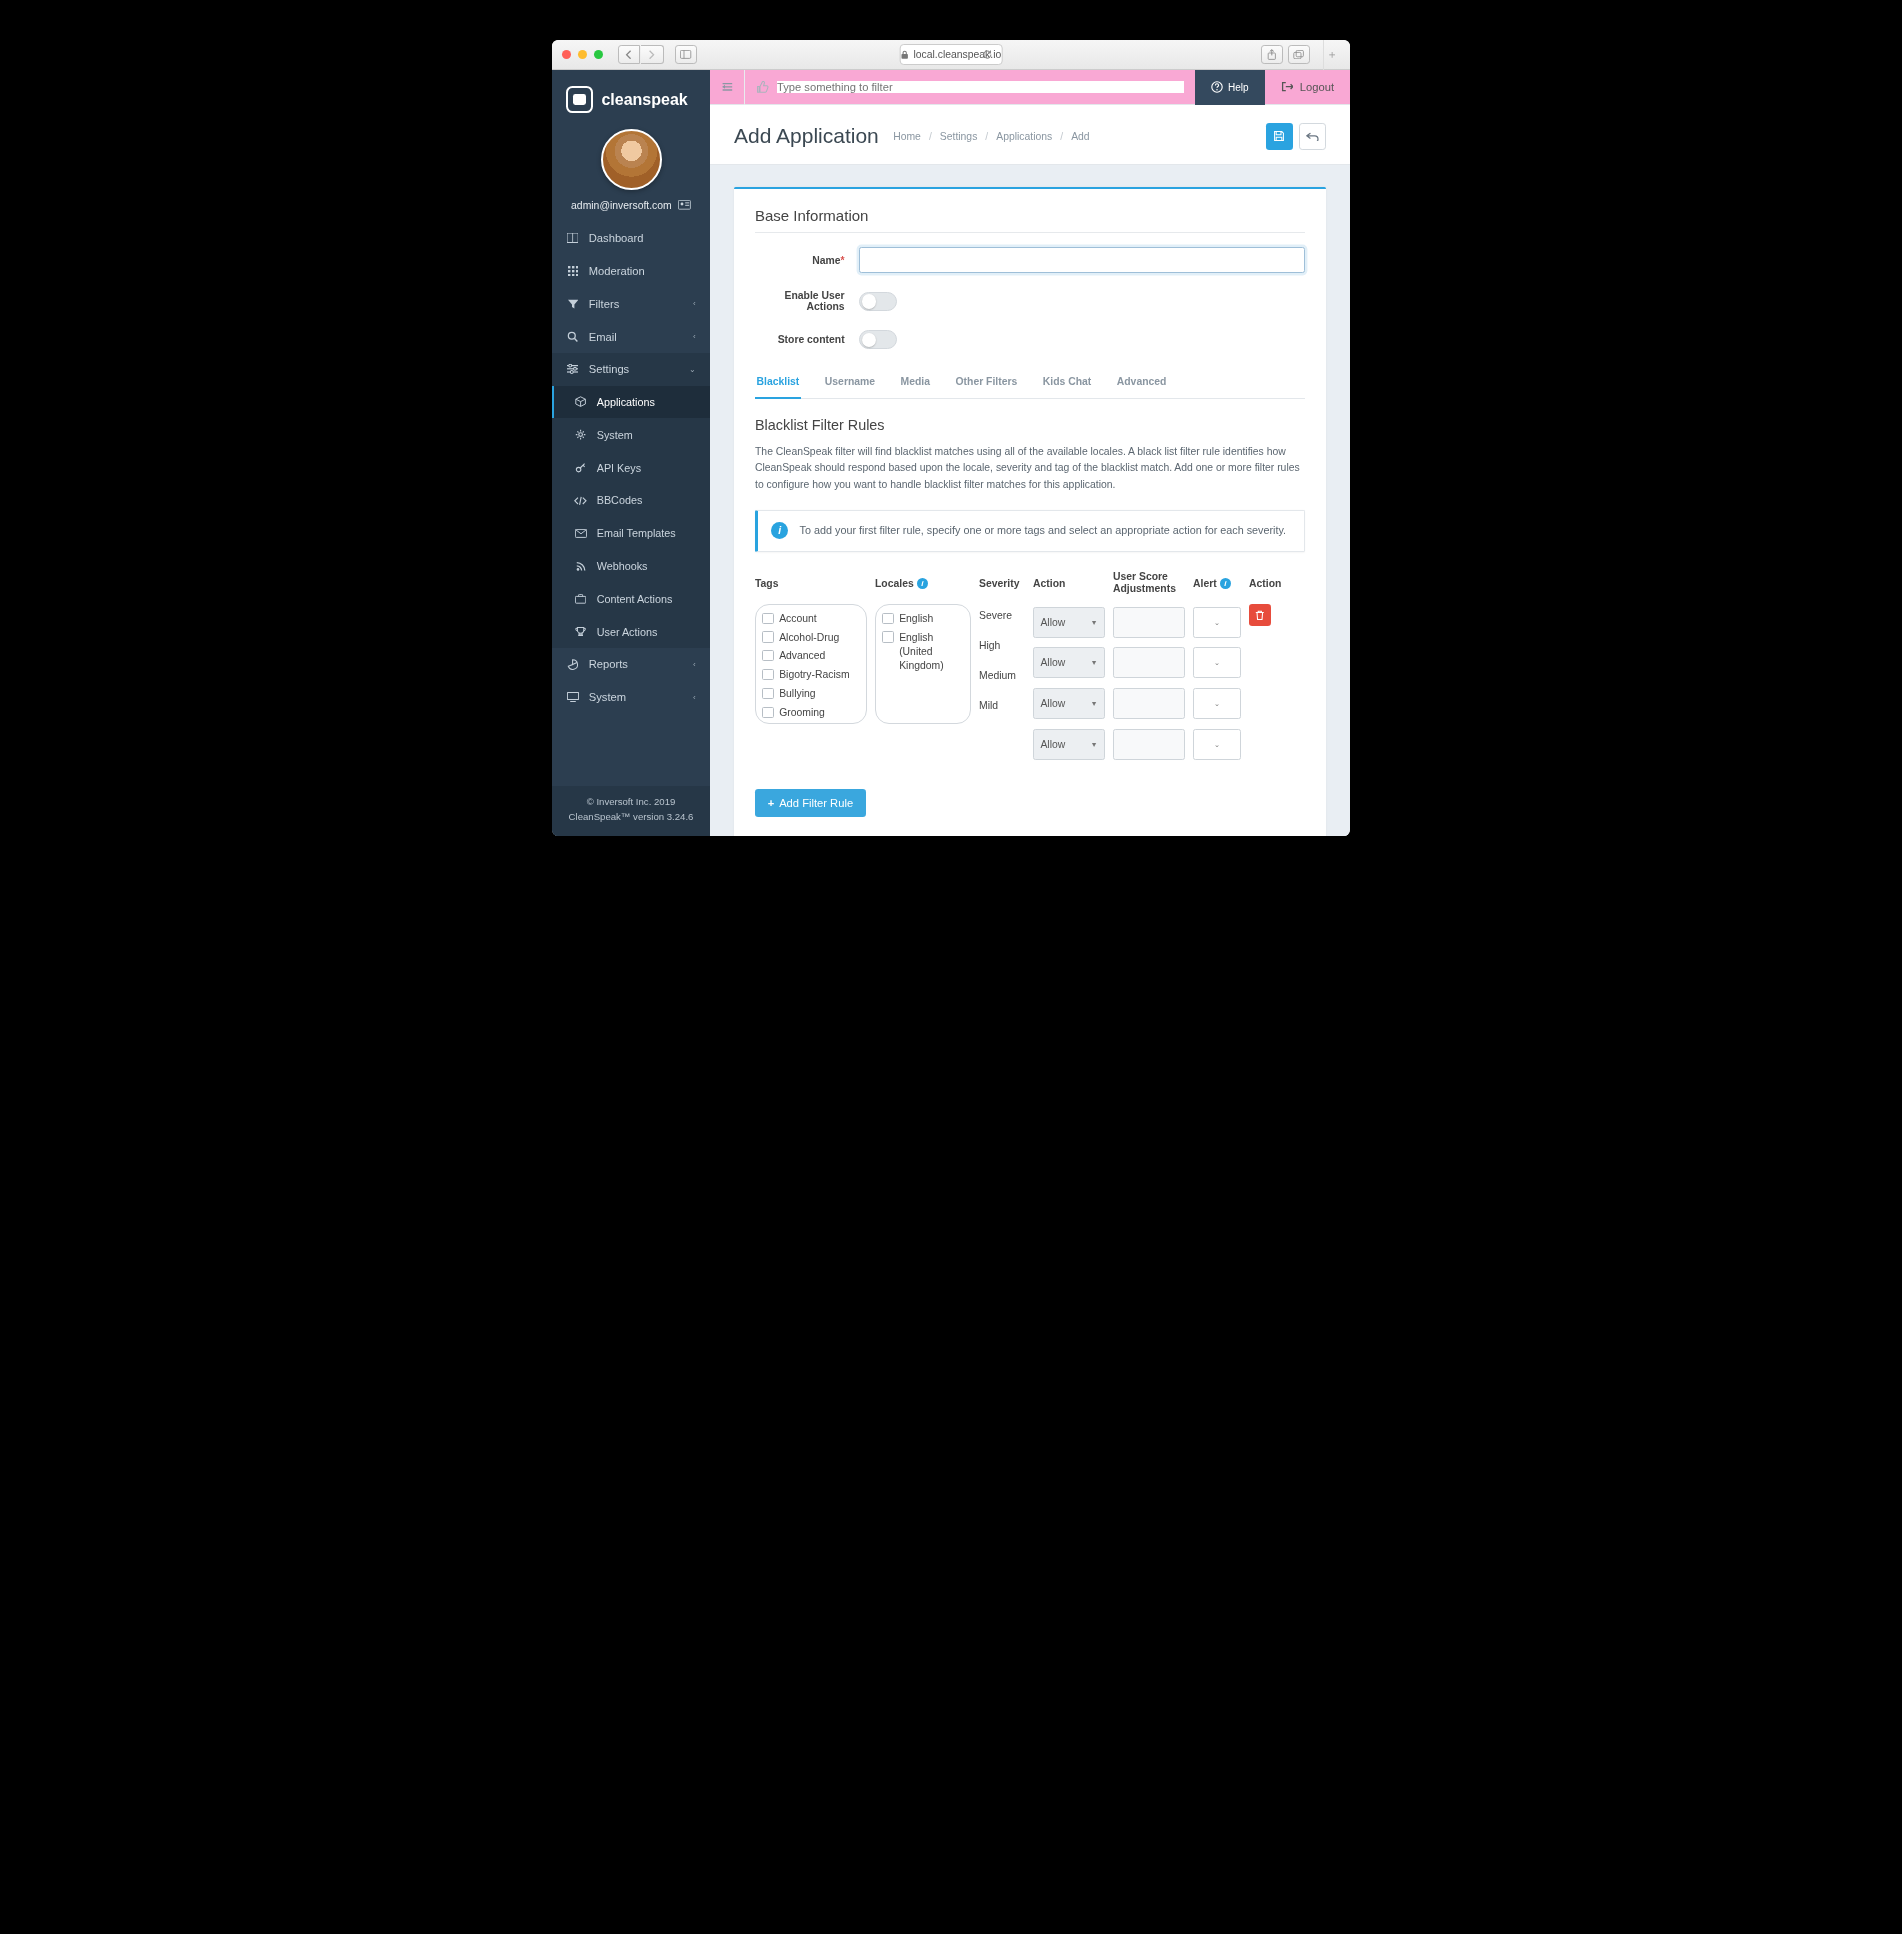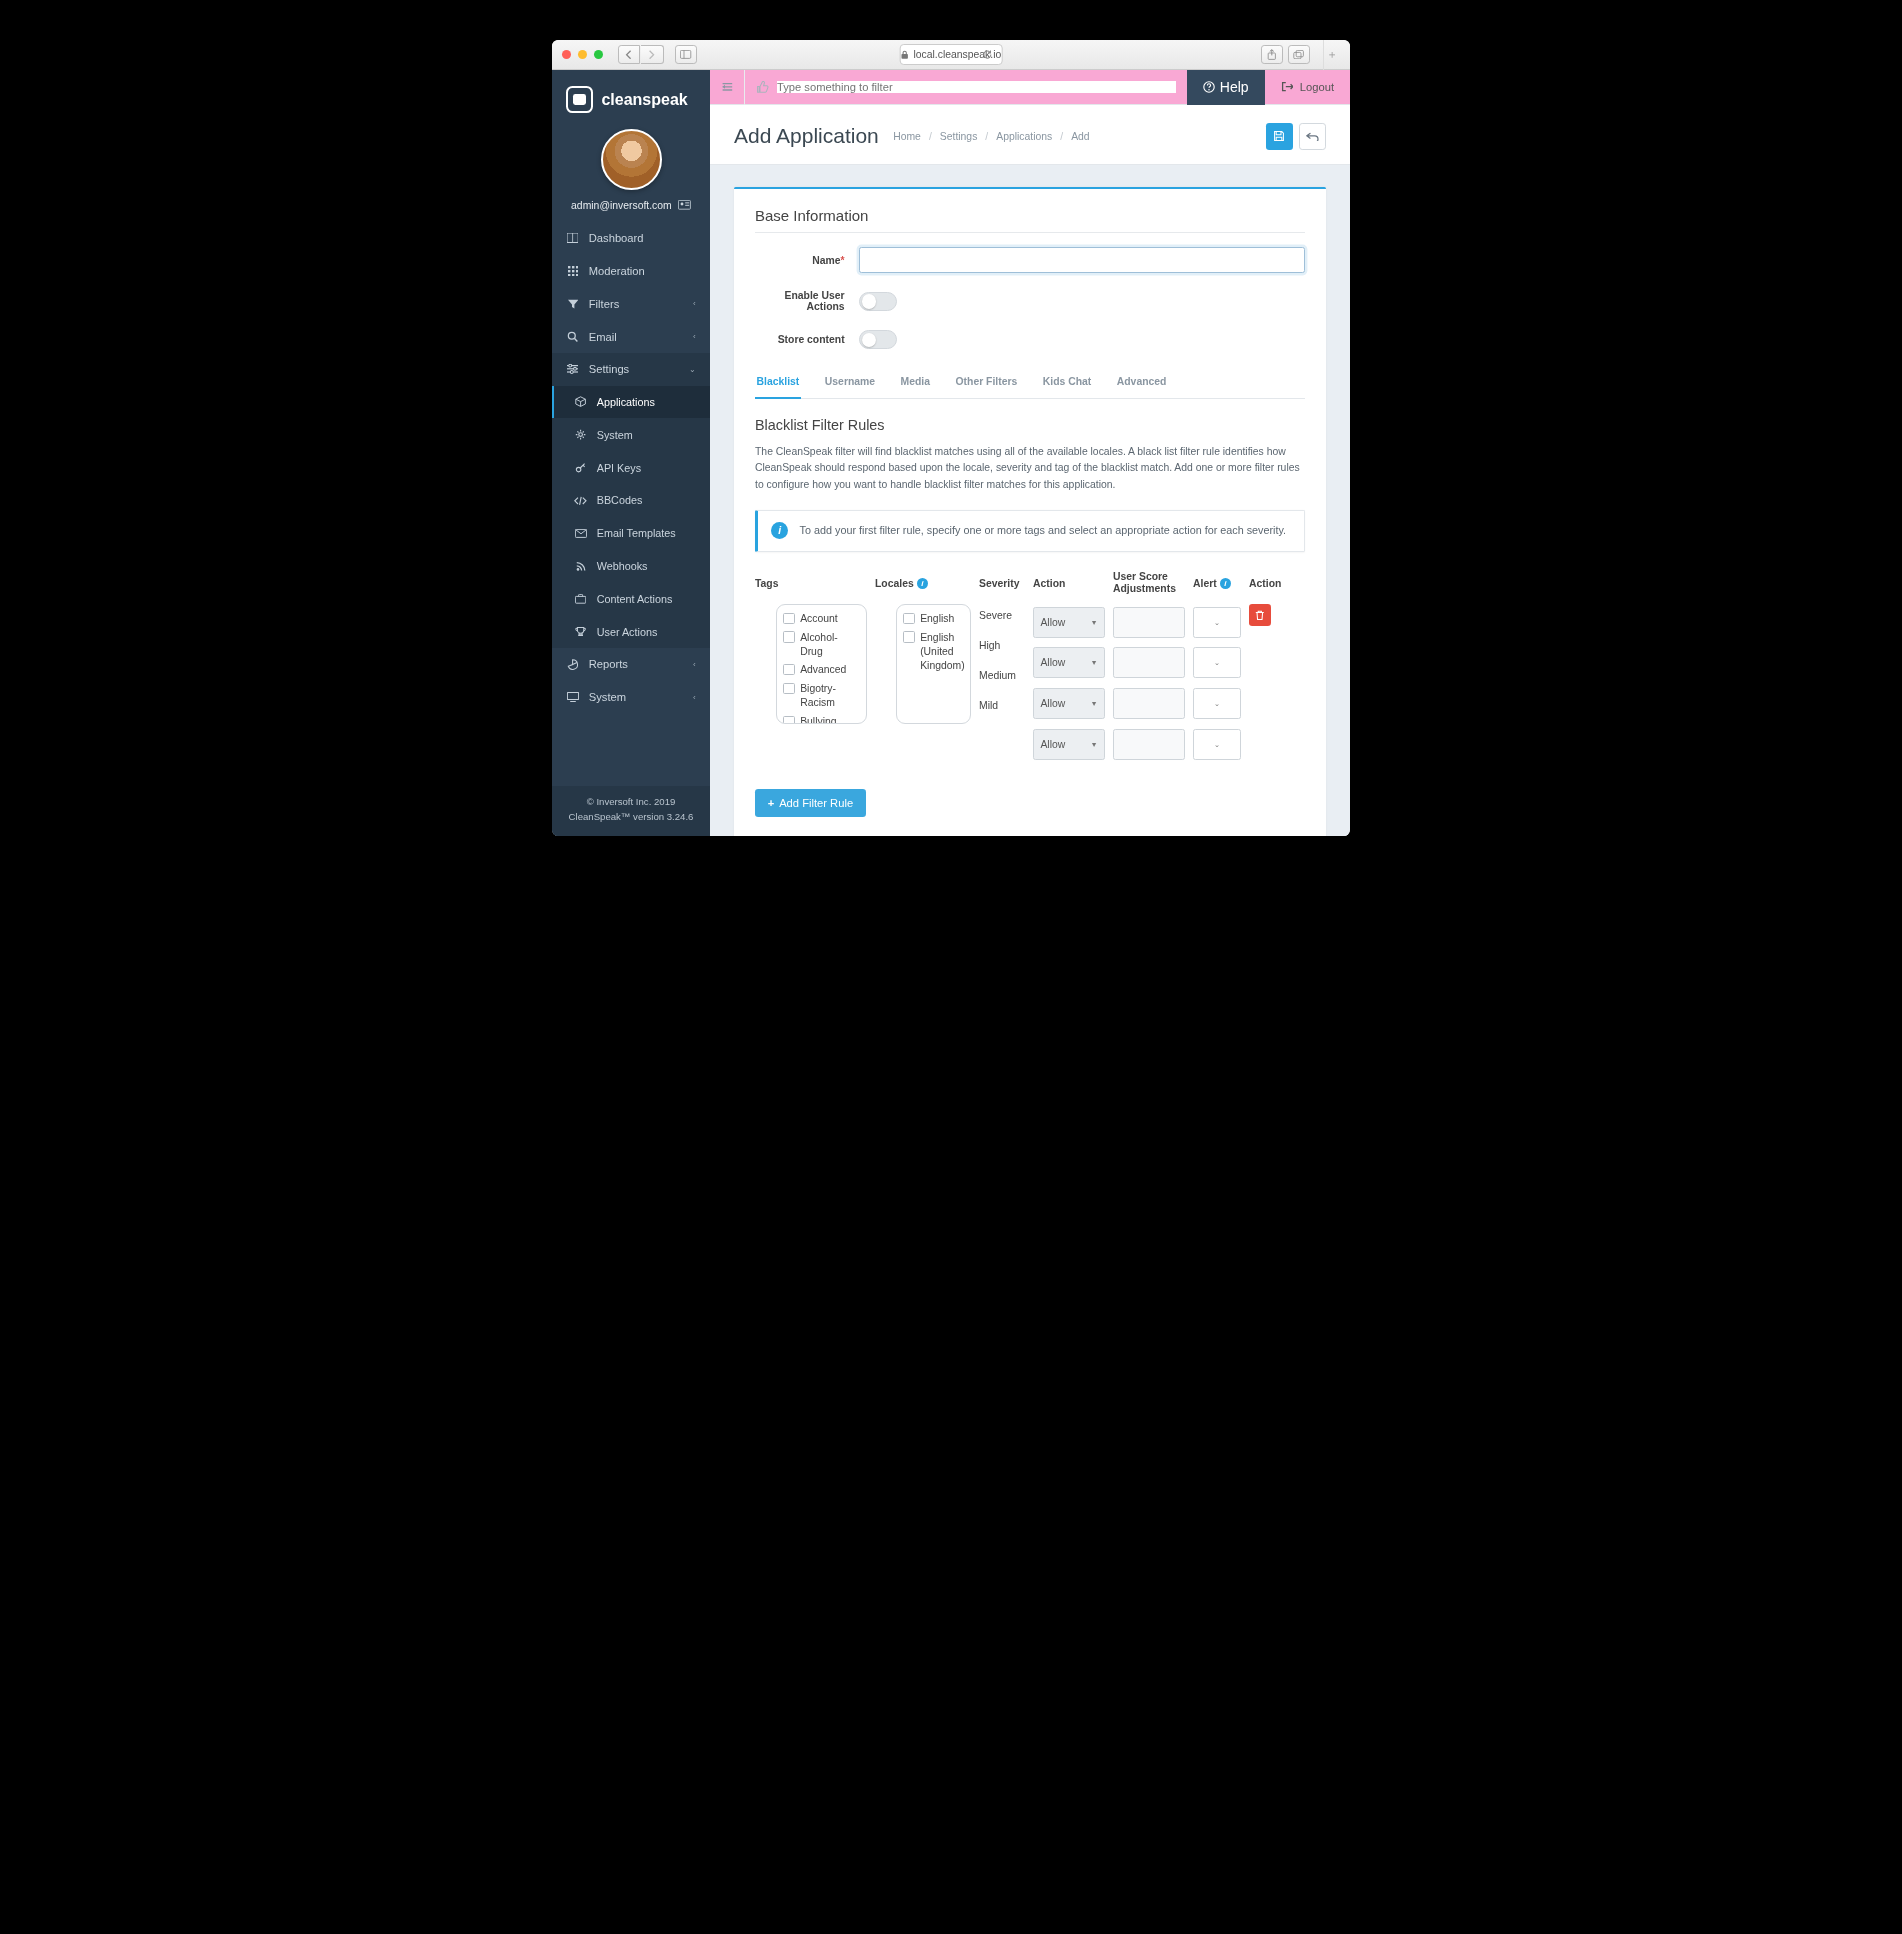--- a/index.html
+++ b/index.html
@@ -176,21 +176,21 @@
     flex:1; display:flex; align-items:center; gap:8px;
     padding:0 11.2px; color:#aaa;
   }
   .filter-input input {
     border:none; outline:none; flex:1; font-size:11.2px; color:#666;
   }
   .top-help {
     background:#34495e; color:#fff;
     padding:0 16px; height:49px;
     display:flex; align-items:center; gap:4.8px;
-    font-size:14px;
+    font-size:10px;
   }
   .top-logout {
     padding:0 16px; height:35px;
     display:flex; align-items:center; gap:6.4px;
     color:#555;
   }
 
   .page-header {
     background:#fff;
     padding:17.6px 24px 14.4px;
@@ -288,25 +288,24 @@
     width:11.2px;height:11.2px;border-radius:50%;background:#29a3df;color:#fff;
     display:inline-flex;align-items:center;justify-content:center;font-size:8px;font-weight:700;font-style:italic;
   }
   .rule-body {
     display:grid;
     grid-template-columns: 112px 96px 46px 72px 72px 48px 37px;
     gap:8px;
     align-items:start;
   }
   .listbox {
-    border:0.8px solid #d3d8dd; border-radius:9px;
+    border:0.8px solid #d3d8dd; border-radius:14px;
     height:120px; overflow:hidden; padding:4.8px 3.2px;
     background:#fff;
     font-size:10.4px;
-    margin-left:21px;
   }
   .listbox .opt {
     display:flex; align-items:flex-start; gap:5.6px;
     padding:2.4px 3.2px; color:#444; line-height:1.35;
   }
   .listbox .opt .cb {
     width:11.2px;height:11.2px;border:0.8px solid #b7bec5;border-radius:1.6px;background:#fff;flex-shrink:0;margin-top:0.8px;
   }
   .sev-col { display:flex; flex-direction:column; gap:19px; padding-top:6.4px; font-size:10.4px; color:#444;}
   .act-col, .usc-col, .alert-col { display:flex; flex-direction:column; gap:9.6px; padding-top:3.2px;}

